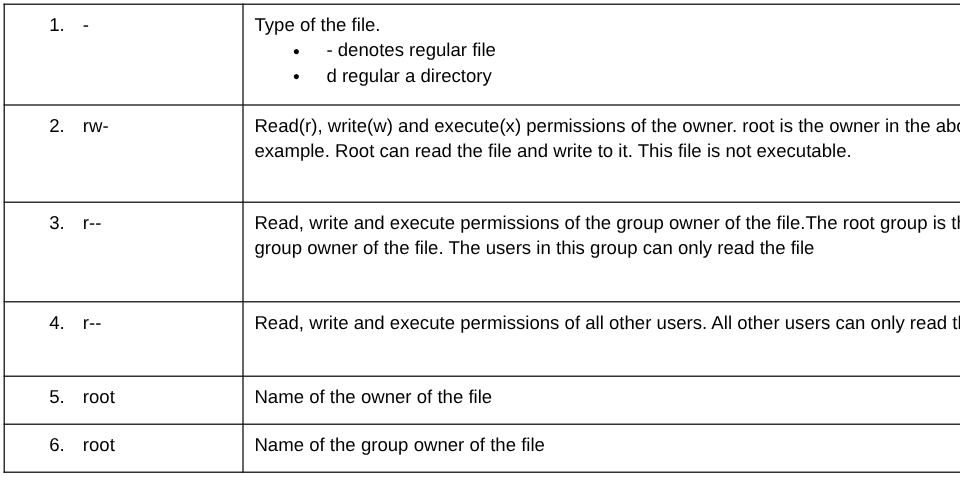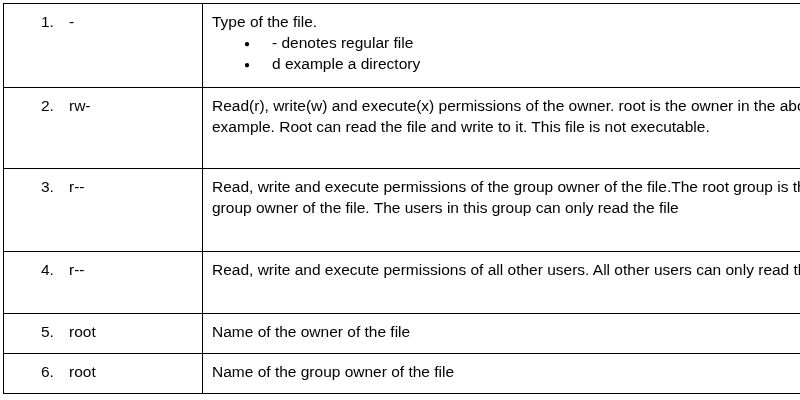--- a/index.html
+++ b/index.html
@@ -71,21 +71,21 @@
   <table class="perm-table">
     <tbody>
       <tr class="r1">
         <td class="c1">
           <span class="num">1.</span><span class="val">-</span>
         </td>
         <td class="c2">
           <div>Type of the file.</div>
           <ul class="bullet-list">
             <li><span>- denotes regular file</span></li>
-            <li><span>d example a directory</span></li>
+            <li><span>d regular a directory</span></li>
           </ul>
         </td>
       </tr>
       <tr class="r2">
         <td class="c1">
           <span class="num">2.</span><span class="val">rw-</span>
         </td>
         <td class="c2">
           <div>Read(r), write(w) and execute(x) permissions of the owner. root is the owner in the above example. Root can read the file and write to it. This file is not executable.</div>
         </td>

